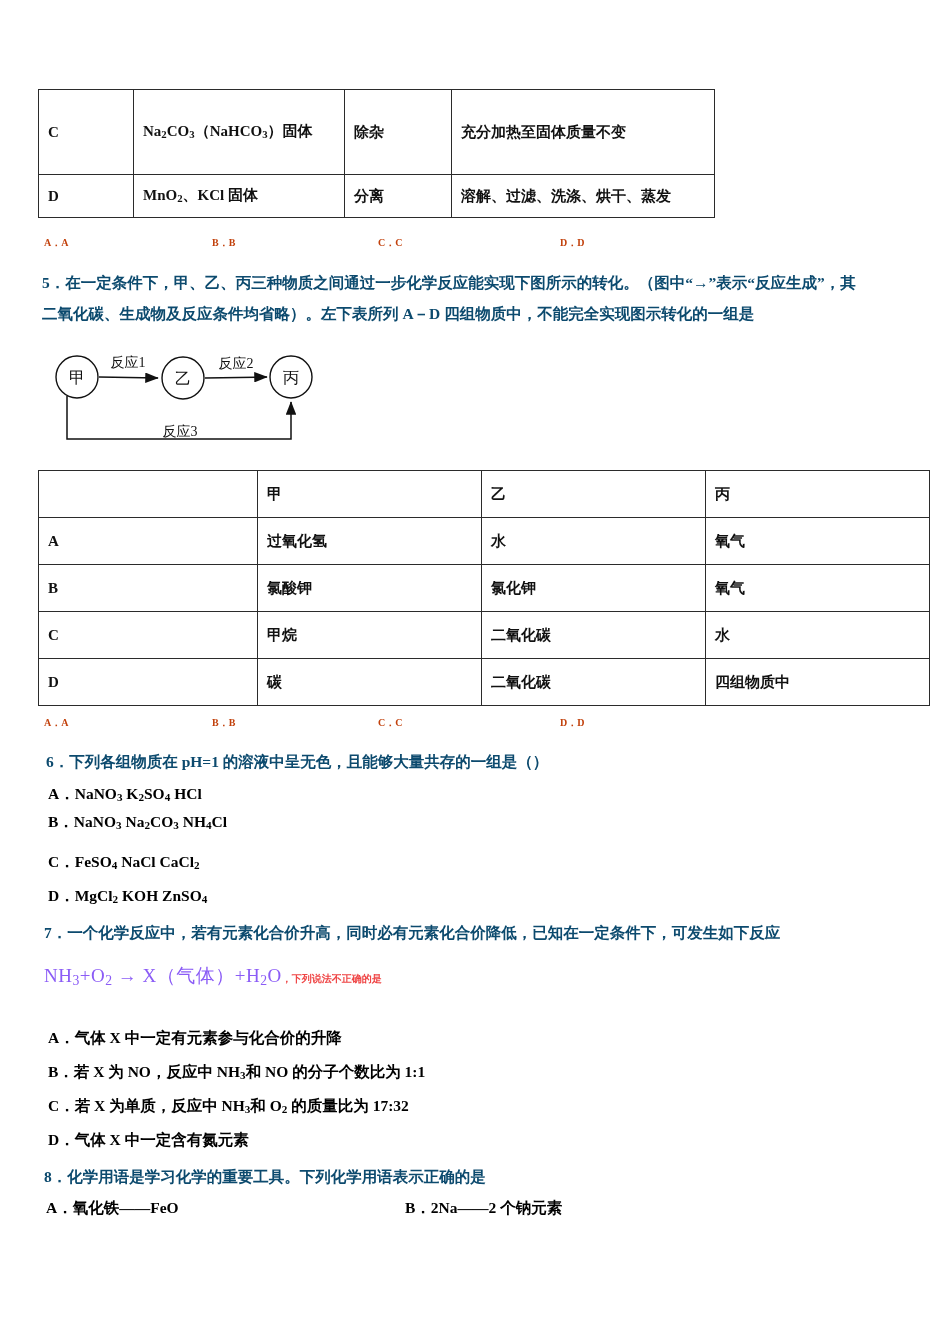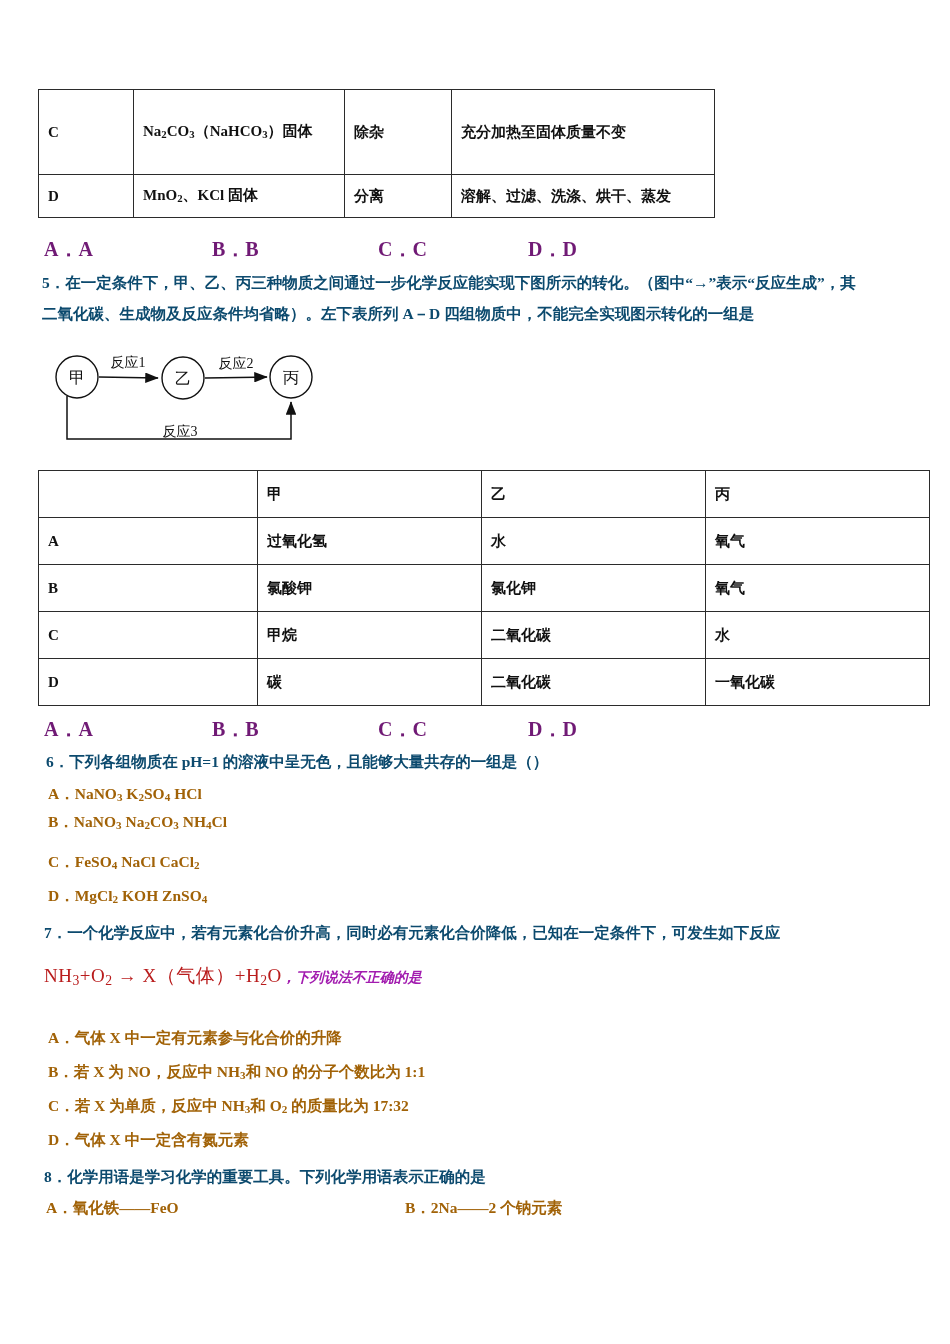--- a/index.html
+++ b/index.html
@@ -77,37 +77,37 @@
   
   .choice-row {
     position: absolute;
     width: 880px;
     height: 22px;
   }
   .choice-row .ch {
     position: absolute;
     font-family: "Liberation Serif", "DejaVu Serif", serif;
     font-weight: bold;
-    font-size: 20px;
-    color: #701a75;
+    font-size: 10px;
+    color: #c2410c;
     white-space: nowrap;
     text-align: center;
   }
   .choice-row .ch.c0 { left: 4px; }
   .choice-row .ch.c1 { left: 172px; }
   .choice-row .ch.c2 { left: 338px; }
-  .choice-row .ch.c3 { left: 488px; }
+  .choice-row .ch.c3 { left: 520px; }
 
   
   .opt-list { position: absolute; }
   .opt-list .opt {
     font-family: "Liberation Serif", "DejaVu Serif", serif;
     font-weight: bold;
     font-size: 15.5px;
-    color: #a16207;
+    color: #000000;
     white-space: nowrap;
   }
 
   sub { font-size: 0.72em; vertical-align: -0.22em; }
 
   
   #flow-diagram {
     position: absolute;
     left: 40px;
     top: 340px;
@@ -131,29 +131,28 @@
     position: absolute;
     left: 44px;
     top: 963px;
     width: 860px;
     height: 40px;
   }
   .eq-math {
     font-family: "Liberation Serif", "DejaVu Serif", serif;
     font-weight: normal;
     font-size: 19px;
-    color: #b91c1c;
+    color: #8b5cf6;
     letter-spacing: 0.5px;
   }
   .eq-tail {
     font-family: "Liberation Serif", "DejaVu Serif", serif;
     font-weight: bold;
-    font-size: 14px;
-    color: #a21caf;
-    font-style: italic;
+    font-size: 10px;
+    color: #ef4444;
   }
 </style>
 </head>
 <body>
 
 <div class="page">
 
   <table class="qtable" id="table-top">
     <tbody>
       <tr class="row-c">
@@ -233,21 +232,21 @@
       <tr>
         <td>C</td>
         <td>甲烷</td>
         <td>二氧化碳</td>
         <td>水</td>
       </tr>
       <tr>
         <td>D</td>
         <td>碳</td>
         <td>二氧化碳</td>
-        <td>一氧化碳</td>
+        <td>四组物质中</td>
       </tr>
     </tbody>
   </table>
 
   <div class="choice-row" style="left:40px; top:716px;">
     <span class="ch c0">A．A</span>
     <span class="ch c1">B．B</span>
     <span class="ch c2">C．C</span>
     <span class="ch c3">D．D</span>
   </div>

